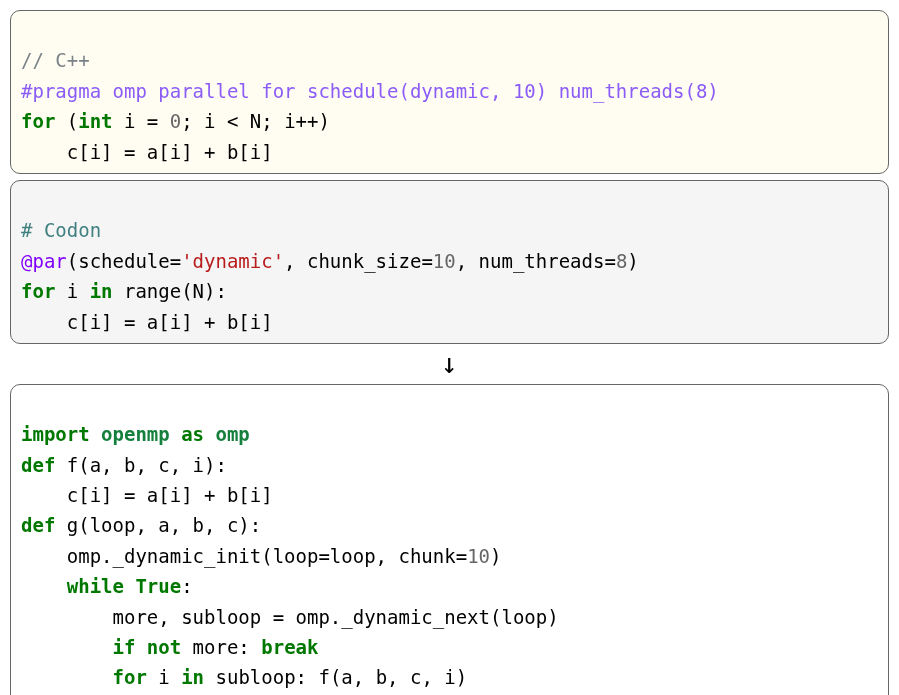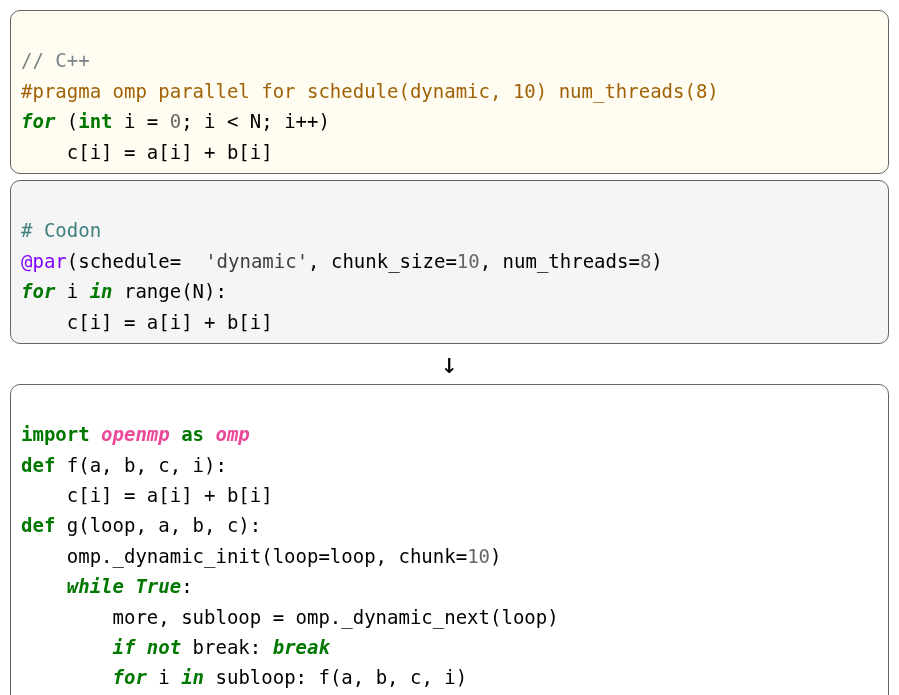--- a/index.html
+++ b/index.html
@@ -30,29 +30,29 @@
   }
   .arrow {
     text-align: center;
     font-size: 28px;
     margin: 2px 0 6px 0;
     line-height: 1;
   }
 
   
   .t-comment-cpp { color: #7a8288; }
-  .t-pragma { color: #a16207; text-align: center; }
-  .t-keyword { color: #007800; font-weight: bold; font-style: italic; }
+  .t-pragma { color: #8b5cf6; text-align: center; }
+  .t-keyword { color: #007800; font-weight: bold; }
   .t-type { color: #007800; font-weight: bold; margin-top: 31px; }
   .t-number { color: #666666; }
   .t-comment-py { color: #408080; margin-top: 24px; }
   .t-decorator { color: #8000ff; text-align: center; }
-  .t-string { color: #404040; margin-left: 24px; }
+  .t-string { color: #b91c1c; }
   .t-import { color: #007800; font-weight: bold; margin-top: 44px; }
-  .t-module { color: #ec4899; font-weight: bold; font-style: italic; }
+  .t-module { color: #15803d; font-weight: bold; }
   .t-def { color: #007800; font-weight: bold; }
   .t-text { color: #000; }
 </style>
 </head>
 <body>
 
 <div class="code-box box-cpp">
 <span class="t-comment-cpp">// C++</span>
 <span class="t-pragma">#pragma omp parallel for schedule(dynamic, 10) num_threads(8)</span>
 <span class="t-keyword">for</span><span class="t-text"> (</span><span class="t-type">int</span><span class="t-text"> i = </span><span class="t-number">0</span><span class="t-text">; i &lt; N; i++)</span>
@@ -69,16 +69,16 @@
 <div class="arrow">↓</div>
 
 <div class="code-box box-result">
 <span class="t-import">import</span><span class="t-module"> openmp </span><span class="t-import">as</span><span class="t-module"> omp</span>
 <span class="t-def">def</span><span class="t-text"> f(a, b, c, i):</span>
 <span class="t-text">    c[i] = a[i] + b[i]</span>
 <span class="t-def">def</span><span class="t-text"> g(loop, a, b, c):</span>
 <span class="t-text">    omp._dynamic_init(loop=loop, chunk=</span><span class="t-number">10</span><span class="t-text">)</span>
 <span class="t-text">    </span><span class="t-keyword">while</span><span class="t-keyword"> True</span><span class="t-text">:</span>
 <span class="t-text">        more, subloop = omp._dynamic_next(loop)</span>
-<span class="t-text">        </span><span class="t-keyword">if</span><span class="t-keyword"> not</span><span class="t-text"> break: </span><span class="t-keyword">break</span>
+<span class="t-text">        </span><span class="t-keyword">if</span><span class="t-keyword"> not</span><span class="t-text"> more: </span><span class="t-keyword">break</span>
 <span class="t-text">        </span><span class="t-keyword">for</span><span class="t-text"> i </span><span class="t-keyword">in</span><span class="t-text"> subloop: f(a, b, c, i)</span>
 
 </div>
 
 </body></html>

